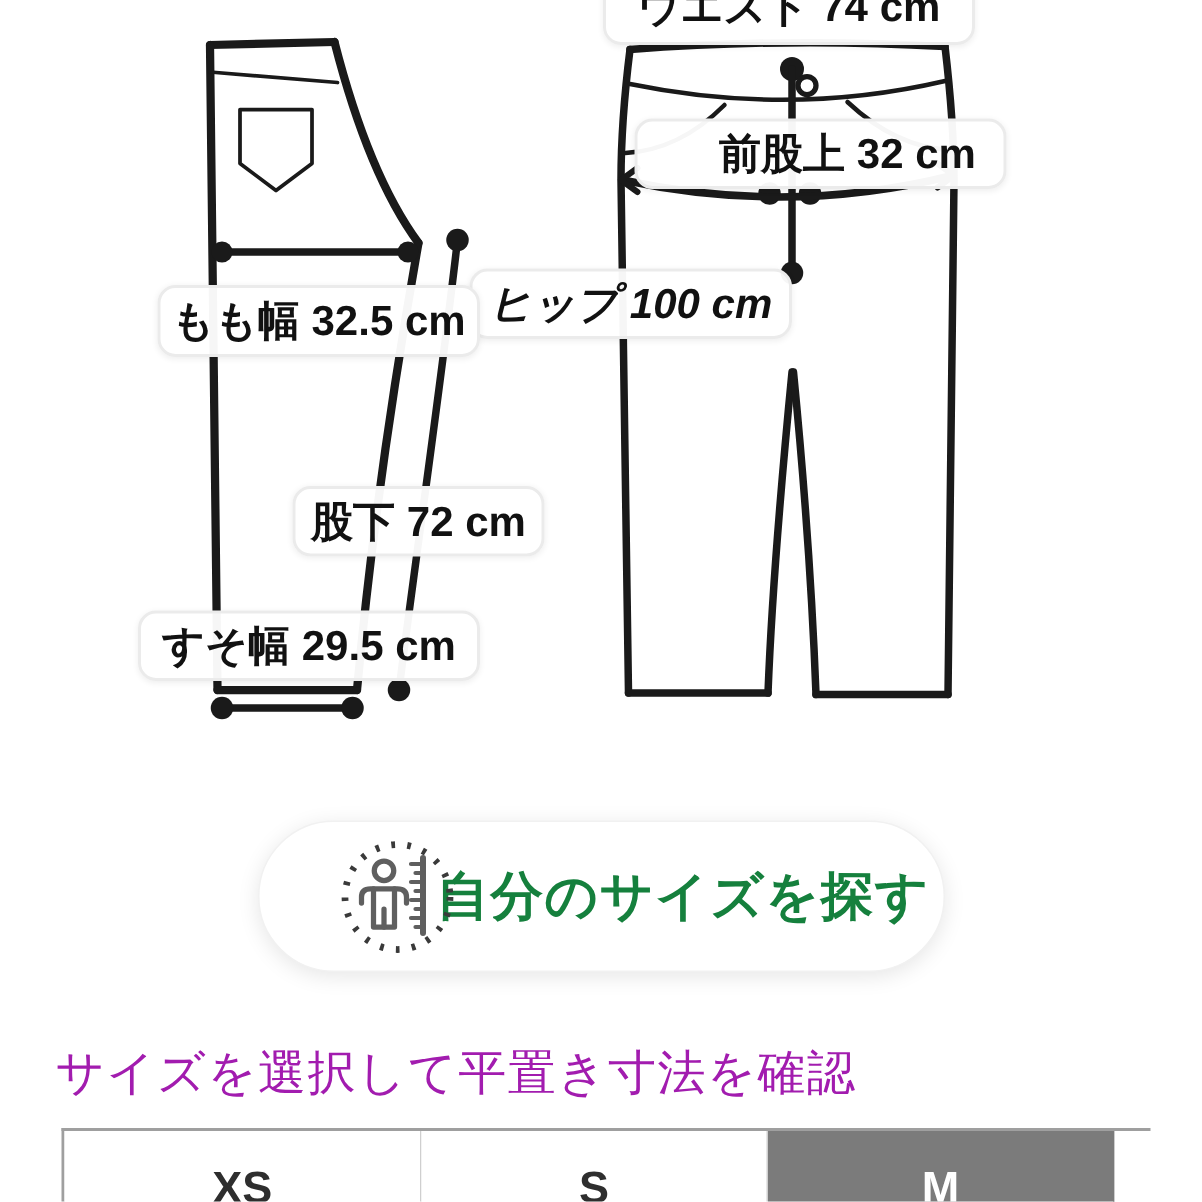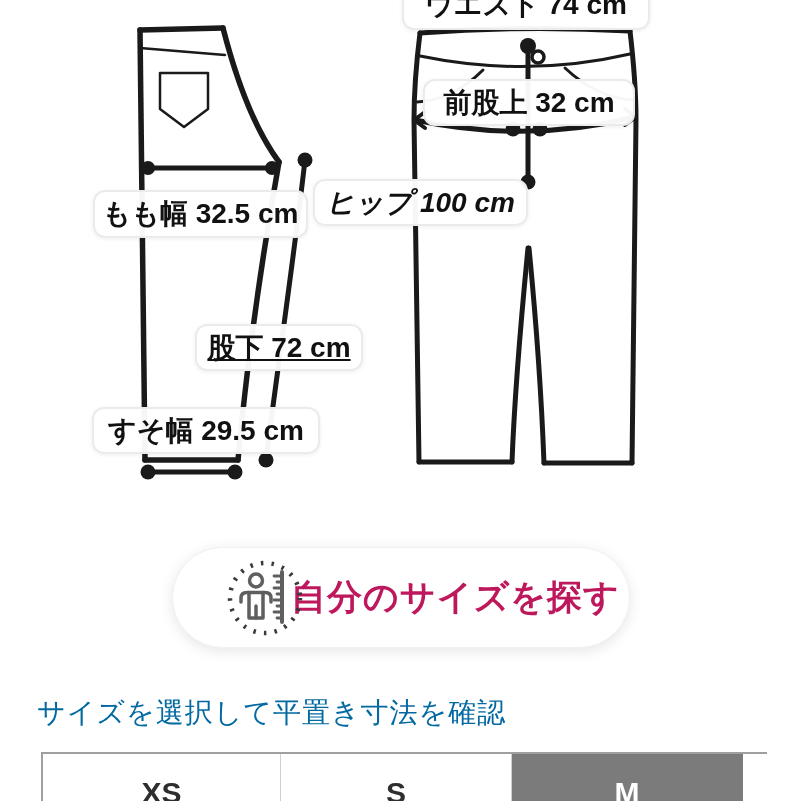--- a/index.html
+++ b/index.html
@@ -18,25 +18,25 @@
   .outline{stroke:#1a1a1a;fill:none;stroke-linecap:round;stroke-linejoin:round;}
 
   
   #find-size-btn{
     position:absolute;left:172px;top:547px;width:458px;height:101px;border-radius:52px;
     background:#fff;border:1px solid #f1f1f1;box-shadow:0 3px 14px rgba(0,0,0,0.10);
     display:flex;align-items:center;gap:26px;padding:0;cursor:pointer;z-index:6;
     font-family:inherit;
   }
   #find-size-btn .icon-wrap{margin-left:14px;width:78px;height:78px;flex:0 0 auto;}
-  #find-size-btn .btn-label{font-size:35px;font-weight:700;color:#be185d;letter-spacing:1px;}
+  #find-size-btn .btn-label{font-size:35px;font-weight:700;color:#15803d;letter-spacing:1px;}
 
   
   #size-heading{
-    position:absolute;left:37px;top:694px;font-size:28px;color:#0369a1;
+    position:absolute;left:37px;top:694px;font-size:32px;color:#a21caf;
     letter-spacing:1px;z-index:4;white-space:nowrap;
   }
   #size-table{
     position:absolute;left:41px;top:752px;height:80px;display:flex;z-index:4;
     border-top:2px solid #9f9f9f;border-left:2px solid #9f9f9f;background:#fff;
   }
   .size-cell{
     display:flex;align-items:flex-start;justify-content:center;
     border-right:1.5px solid #cfcfcf;background:#fff;
     font-size:30px;font-weight:600;color:#2e2e2e;padding-top:22px;cursor:pointer;
@@ -113,27 +113,27 @@
       <path d="M12,100 Q124,124 232,97"></path>
     </g>
     <g class="outline" stroke-width="4">
       <path d="M22,92 L11,100 L22,108"></path>
       <path d="M222,89 L233,97 L222,105"></path>
     </g>
   </svg>
 
   <div class="pill" style="left:402px;top:-20px;width:244px;height:46px;">ウエスト 74 cm</div>
 
-  <div class="pill" style="left:423px;top:79px;width:208px;height:43px;">前股上 32 cm</div>
+  <div class="pill" style="left:423px;top:79px;width:208px;height:43px;padding-left:36px;">前股上 32 cm</div>
 
   <div class="pill" style="left:313px;top:179px;width:211px;height:43px;font-style:italic;">ヒップ 100 cm</div>
 
-  <div class="pill" style="left:93px;top:190px;width:211px;height:44px;">もも幅 32.5 cm</div>
+  <div class="pill" style="left:105px;top:190px;width:211px;height:44px;">もも幅 32.5 cm</div>
 
-  <div class="pill" style="left:195px;top:324px;width:164px;height:43px;text-decoration:underline;">股下 72 cm</div>
+  <div class="pill" style="left:195px;top:324px;width:164px;height:43px;">股下 72 cm</div>
 
   <div class="pill" style="left:92px;top:407px;width:224px;height:43px;">すそ幅 29.5 cm</div>
 
   <button id="find-size-btn">
     <span class="icon-wrap">
       <svg width="78" height="78" viewBox="0 0 78 78">
         <circle cx="39" cy="39" r="35" fill="none" stroke="#3a3a3a" stroke-width="4.5" stroke-dasharray="2.5 8.2" stroke-linecap="butt"></circle>
         <g stroke="#5f5f5f" fill="none" stroke-linecap="round" stroke-linejoin="round">
           <circle cx="30" cy="21.5" r="6.5" stroke-width="3.5"></circle>
           <path d="M15,43 V39 Q15,33.5 21,33.5 H39 Q45,33.5 45,39 V43" stroke-width="3.5"></path>

